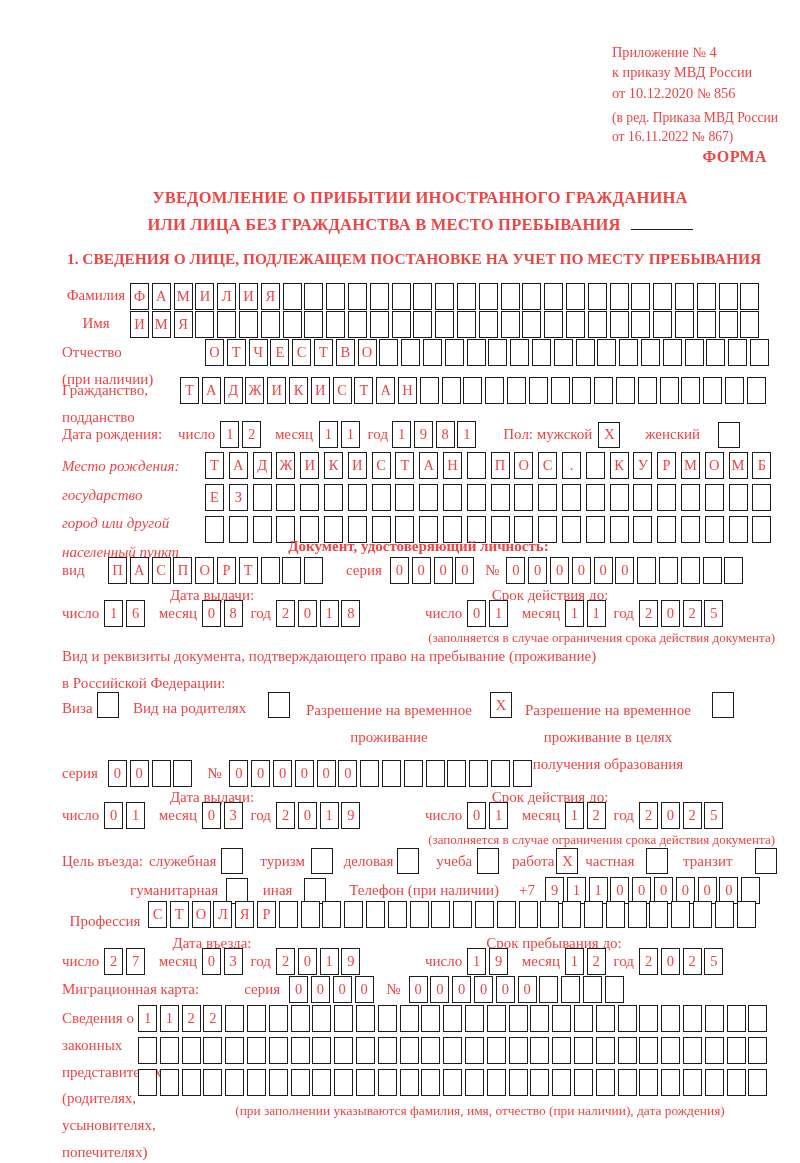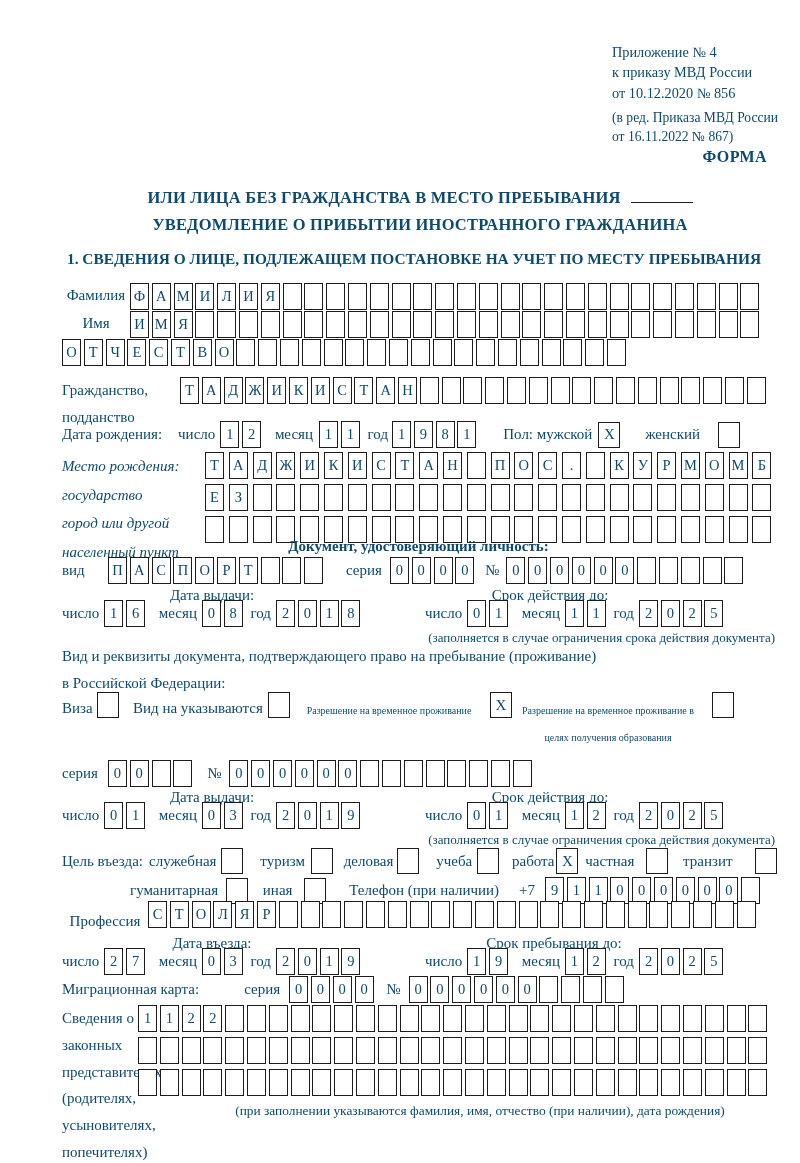--- a/index.html
+++ b/index.html
@@ -1,18 +1,18 @@
 <!DOCTYPE html>
 <html><head>
 <meta charset="utf-8">
 <style>
   html,body { margin:0; padding:0; background:#ffffff; }
   .page {
     position:relative; width:800px; height:1163px; background:#ffffff;
-    font-family:"Liberation Serif","DejaVu Serif",serif; color:#0c4a6e;
+    font-family:"Liberation Serif","DejaVu Serif",serif; color:#ef4444;
     overflow:hidden;
   }
   .abs { position:absolute; }
   .t  { font-size:15px; white-space:nowrap; }
   .b  { font-weight:bold; }
   .small { font-size:13px; }
   .center { text-align:center; }
   .ctr { transform:translateX(-50%); }
 
   
@@ -35,44 +35,44 @@
   .annex .amend { margin-top:5px; font-size:13.6px; }
   .forma { font-size:16px; font-weight:bold; letter-spacing:.4px; }
   .title { text-align:center; font-weight:bold; font-size:16.5px; line-height:27px; letter-spacing:.2px; }
   .blank-line { display:inline-block; width:62px; border-bottom:1.8px solid #1b1b1b; margin-left:10px; vertical-align:baseline; }
   .sec1 { text-align:center; font-weight:bold; font-size:15.4px; }
 
   .dg { position:absolute; display:flex; align-items:center; }
   .dg .dl { font-size:15px; margin-right:5px; white-space:nowrap; }
   .dg .g2 { margin-left:11px; }
   .dg .g3 { margin-left:5px; }
-  .wraplbl { font-size:10px; line-height:27px; text-align:center; }
+  .wraplbl { font-size:15px; line-height:27px; text-align:center; }
 </style>
 </head>
 <body>
 
 <div class="page">
 
   <div class="abs annex" style="left:612px; top:42px;">
     <div>Приложение № 4</div>
     <div>к приказу МВД России</div>
     <div>от 10.12.2020 № 856</div>
     <div class="amend">
       <div>(в ред. Приказа МВД России</div>
       <div>от 16.11.2022 № 867)</div>
     </div>
   </div>
 
   <div class="abs forma" style="right:33px; top:148px;">ФОРМА</div>
 
   <div class="abs title" style="left:55px; right:15px; top:184px;">
+    <div>УВЕДОМЛЕНИЕ О ПРИБЫТИИ ИНОСТРАННОГО ГРАЖДАНИНА</div>
     <div>
       <span>ИЛИ ЛИЦА БЕЗ ГРАЖДАНСТВА В МЕСТО ПРЕБЫВАНИЯ</span><span class="blank-line"></span>
     </div>
-    <div>УВЕДОМЛЕНИЕ О ПРИБЫТИИ ИНОСТРАННОГО ГРАЖДАНИНА</div>
   </div>
 
   <div class="abs sec1" style="left:28px; right:0; top:250px;">1. СВЕДЕНИЯ О ЛИЦЕ, ПОДЛЕЖАЩЕМ ПОСТАНОВКЕ НА УЧЕТ ПО МЕСТУ ПРЕБЫВАНИЯ</div>
 
   <div class="row" style="top:283px;">
     <span class="lbl" style="width:68px;">Фамилия</span>
     <span class="boxes">
         <span class="cell">Ф</span>
         <span class="cell">А</span>
         <span class="cell">М</span>
@@ -134,20 +134,24 @@
         <span class="cell"></span>
         <span class="cell"></span>
         <span class="cell"></span>
         <span class="cell"></span>
         <span class="cell"></span>
         <span class="cell"></span>
       </span>
   </div>
 
   <div class="row" style="top:339px;">
+    <div class="lblcol" style="width:143px;">
+      <div>Отчество</div>
+      <div>(при наличии)</div>
+    </div>
     <span class="boxes">
         <span class="cell">О</span>
         <span class="cell">Т</span>
         <span class="cell">Ч</span>
         <span class="cell">Е</span>
         <span class="cell">С</span>
         <span class="cell">Т</span>
         <span class="cell">В</span>
         <span class="cell">О</span>
         <span class="cell"></span>
@@ -403,21 +407,21 @@
   </div>
   <div class="abs small" style="left:398px; top:630px; width:377px; text-align:right;">(заполняется в случае ограничения срока действия документа)</div>
 
   <div class="abs t" style="left:62px; top:648px;">Вид и реквизиты документа, подтверждающего право на пребывание (проживание)</div>
   <div class="abs t" style="left:62px; top:675px;">в Российской Федерации:</div>
 
   <span class="abs t" style="left:62px; top:700px;">Виза</span>
   <span class="abs boxes chk" style="left:97px; top:692px;">
       <span class="cell"></span>
     </span>
-  <span class="abs t" style="left:133px; top:700px;">Вид на указываются</span>
+  <span class="abs t" style="left:133px; top:700px;">Вид на родителях</span>
   <span class="abs boxes chk" style="left:268px; top:692px;">
       <span class="cell"></span>
     </span>
   <div class="abs wraplbl" style="left:300px; top:697px; width:178px;">Разрешение на временное проживание</div>
   <span class="abs boxes chk" style="left:490px; top:692px;">
       <span class="cell">X</span>
     </span>
   <div class="abs wraplbl" style="left:518px; top:697px; width:180px;">Разрешение на временное проживание в целях получения образования</div>
   <span class="abs boxes chk" style="left:712px; top:692px;">
       <span class="cell"></span>

